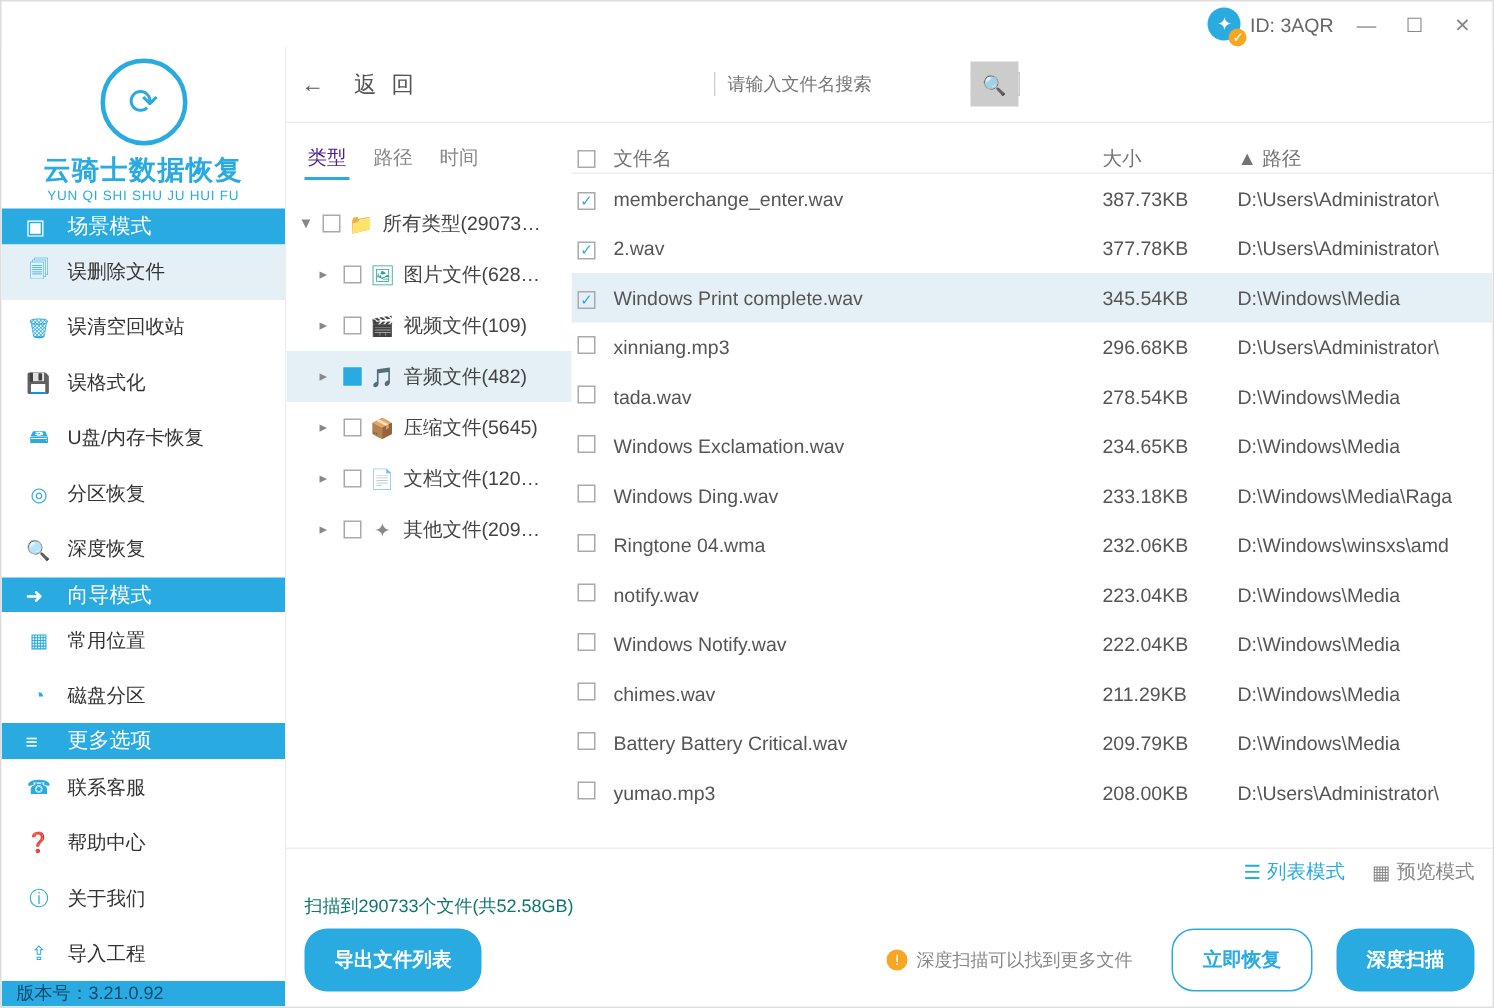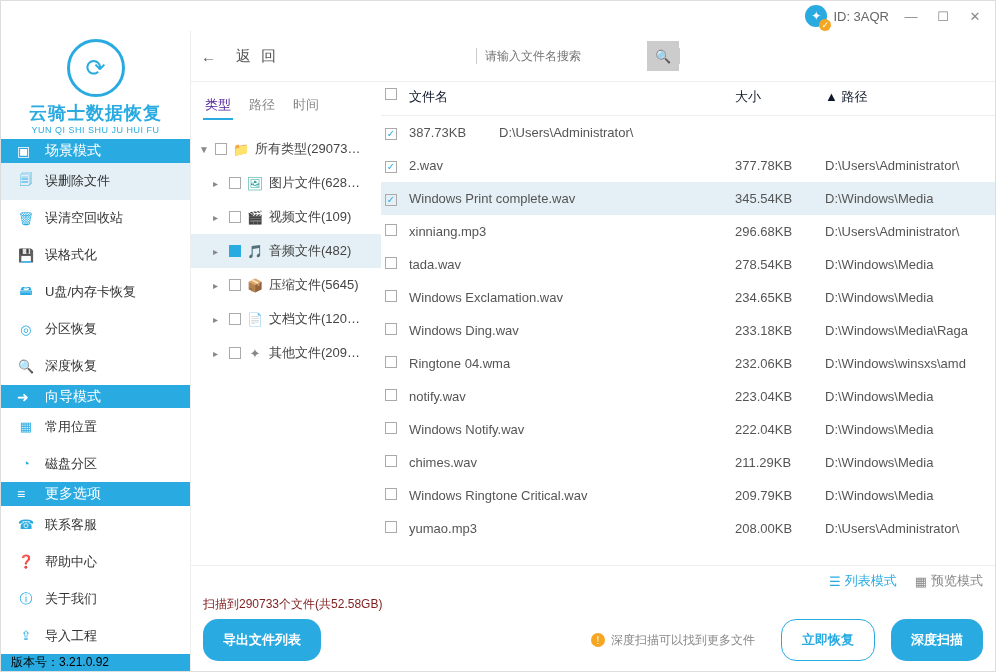--- a/index.html
+++ b/index.html
@@ -14,58 +14,58 @@
   .logo-circle { width: 58px; height: 58px; border: 3px solid #29abe2; border-radius: 50%; display: inline-flex; align-items: center; justify-content: center; position: relative; }
   .logo-arrow { color: #29abe2; font-size: 24px; }
   .logo-title { font-size: 18px; color: #29abe2; font-weight: bold; margin-top: 4px; letter-spacing: 1px; }
   .logo-sub { font-size: 9px; color: #29abe2; letter-spacing: 0.5px; }
   .nav-header { height: 34px; background: #29abe2; color: #fff; display: flex; align-items: center; padding: 0 16px; gap: 10px; font-size: 14px; }
   .nav-header .hicon { width: 18px; display: inline-block; }
   .nav-list { }
   .nav-item { height: 37px; display: flex; align-items: center; gap: 10px; padding: 0 16px; color: #333; cursor: pointer; }
   .nav-item.selected { background: #e4f0f6; }
   .nav-item .nicon { width: 18px; color: #29abe2; display: inline-flex; justify-content: center; }
-  .version-bar { height: 22px; background: #29abe2; color: #000000; font-size: 12px; display: flex; align-items: center; padding: 0 10px; }
+  .version-bar { height: 22px; background: #29abe2; color: #0c4a6e; font-size: 12px; display: flex; align-items: center; padding: 0 10px; }
   .main { flex: 1; display: flex; flex-direction: column; background: #fff; }
   .backrow { height: 50px; display: flex; align-items: center; padding: 0 10px; gap: 20px; }
   .back-btn { display: flex; align-items: center; gap: 10px; color: #555; cursor: pointer; font-size: 15px; letter-spacing: 10px; }
   .search-wrap { display: flex; align-items: center; border: 1px solid #ccc; height: 16px; }
   .search-wrap input { border: none; outline: none; width: 170px; padding: 0 8px; height: 30px; font-size: 12px; color: #888; }
   .search-btn { width: 32px; height: 30px; background: #ccc; display: flex; align-items: center; justify-content: center; color: #fff; cursor: pointer; }
   .content { flex: 1; display: flex; overflow: hidden; border-top: 1px solid #eee; }
   .tree-pane { width: 190px; padding-top: 6px; }
   .tree-tabs { display: flex; gap: 18px; padding: 8px 14px 12px; font-size: 13px; color: #888; }
   .tree-tabs .tab.active { color: #4c1d95; }
   .tree-tabs .tab { position: relative; padding-bottom: 6px; cursor: pointer; }
   .tree-tabs .tab.active::after { content: ""; position: absolute; left: -2px; right: -2px; bottom: 0; height: 2px; background: #29abe2; }
   .tree-node { display: flex; align-items: center; gap: 6px; height: 34px; padding-left: 8px; cursor: pointer; }
   .tree-node .exp { width: 10px; color: #888; font-size: 10px; }
   .tree-node .cb { width: 12px; height: 12px; border: 1px solid #aaa; display: inline-block; }
   .tree-node.selected { background: #e4f0f6; }
   .tree-node .ticon { width: 16px; display: inline-flex; justify-content: center; }
   .tree-node .tlabel { font-size: 13px; color: #444; text-overflow: ellipsis; white-space: nowrap; overflow: hidden; max-width: 120px; }
   .tree-node.child { padding-left: 22px; }
   .file-pane { flex: 1; display: flex; flex-direction: column; }
-  .fhdr { display: flex; align-items: flex-start; height: 34px; border-bottom: 1px solid #eee; font-size: 13px; color: #0f172a; padding-top: 6px; }
+  .fhdr { display: flex; align-items: flex-end; height: 34px; border-bottom: 1px solid #eee; font-size: 13px; color: #737373; padding-top: 6px; }
   .fhdr .col-cb { width: 28px; padding-left: 4px; }
   .fhdr .col-name { flex: 1; }
   .fhdr .col-size { width: 90px; }
   .fhdr .col-path { width: 170px; }
   .frow { display: flex; align-items: center; height: 33px; font-size: 13px; color: #555; }
   .frow.selected { background: #e4f0f6; }
   .frow .col-cb { width: 28px; padding-left: 4px; }
   .frow .col-name { flex: 1; text-overflow: ellipsis; overflow: hidden; white-space: nowrap; }
   .frow .col-size { width: 90px; }
   .frow .col-path { width: 170px; text-overflow: ellipsis; overflow: hidden; white-space: nowrap; }
   .cb2 { width: 12px; height: 12px; border: 1px solid #aaa; display: inline-flex; align-items: center; justify-content: center; color: #29abe2; font-size: 10px; }
   .footer { border-top: 1px solid #eee; padding: 6px 12px 10px; display: flex; flex-direction: column; gap: 6px; }
   .footer-top { display: flex; justify-content: flex-end; gap: 18px; color: #29abe2; font-size: 13px; }
   .mode-item { display: flex; align-items: center; gap: 4px; cursor: pointer; }
   .footer-bottom { display: flex; align-items: center; gap: 16px; }
-  .summary { font-size: 12px; color: #7f1d1d; }
+  .summary { font-size: 12px; color: #0f766e; }
   .btn-pill { border-radius: 15px; height: 42px; padding: 0 20px; display: inline-flex; align-items: center; justify-content: center; cursor: pointer; font-size: 13px; font-weight: bold; }
   .btn-blue { background: #29abe2; color: #fff; }
   .btn-outline { border: 1px solid #29abe2; color: #29abe2; background: #fff; }
   .hint { display: flex; align-items: center; gap: 6px; color: #888; font-size: 12px; margin-left: auto; margin-right: 10px; }
   .hint .warn { width: 14px; height: 14px; border-radius: 50%; background: #f5a623; color: #fff; font-size: 10px; display: inline-flex; align-items: center; justify-content: center; }
   .id-badge { width: 22px; height: 22px; border-radius: 50%; background: #29abe2; position: relative; display: inline-flex; align-items: center; justify-content: center; color:#fff; font-size:12px; }
   .id-badge::after { content: "✓"; position: absolute; right: -4px; bottom: -4px; background: #f5a623; color:#fff; width:12px; height:12px; border-radius:50%; font-size:9px; display:flex; align-items:center; justify-content:center; }
 </style>
 </head>
 <body>
@@ -238,20 +238,21 @@
         <div class="file-pane">
           <div class="fhdr">
             <div class="col-cb"><span class="cb2"></span></div>
             <div class="col-name">文件名</div>
             <div class="col-size">大小</div>
             <div class="col-path">▲ 路径</div>
           </div>
           <div id="file-rows" style="overflow:hidden;">
               <div class="frow">
                 <div class="col-cb"><span class="cb2">✓</span></div>
+                <div class="col-name">memberchange_enter.wav</div>
                 <div class="col-size">387.73KB</div>
                 <div class="col-path">D:\Users\Administrator\</div>
               </div>
               <div class="frow">
                 <div class="col-cb"><span class="cb2">✓</span></div>
                 <div class="col-name">2.wav</div>
                 <div class="col-size">377.78KB</div>
                 <div class="col-path">D:\Users\Administrator\</div>
               </div>
               <div class="frow selected">
@@ -303,21 +304,21 @@
                 <div class="col-path">D:\Windows\Media</div>
               </div>
               <div class="frow">
                 <div class="col-cb"><span class="cb2"></span></div>
                 <div class="col-name">chimes.wav</div>
                 <div class="col-size">211.29KB</div>
                 <div class="col-path">D:\Windows\Media</div>
               </div>
               <div class="frow">
                 <div class="col-cb"><span class="cb2"></span></div>
-                <div class="col-name">Windows Ringtone Critical.wav</div>
+                <div class="col-name">Battery Battery Critical.wav</div>
                 <div class="col-size">209.79KB</div>
                 <div class="col-path">D:\Windows\Media</div>
               </div>
               <div class="frow">
                 <div class="col-cb"><span class="cb2"></span></div>
                 <div class="col-name">yumao.mp3</div>
                 <div class="col-size">208.00KB</div>
                 <div class="col-path">D:\Users\Administrator\</div>
               </div>
             </div>

